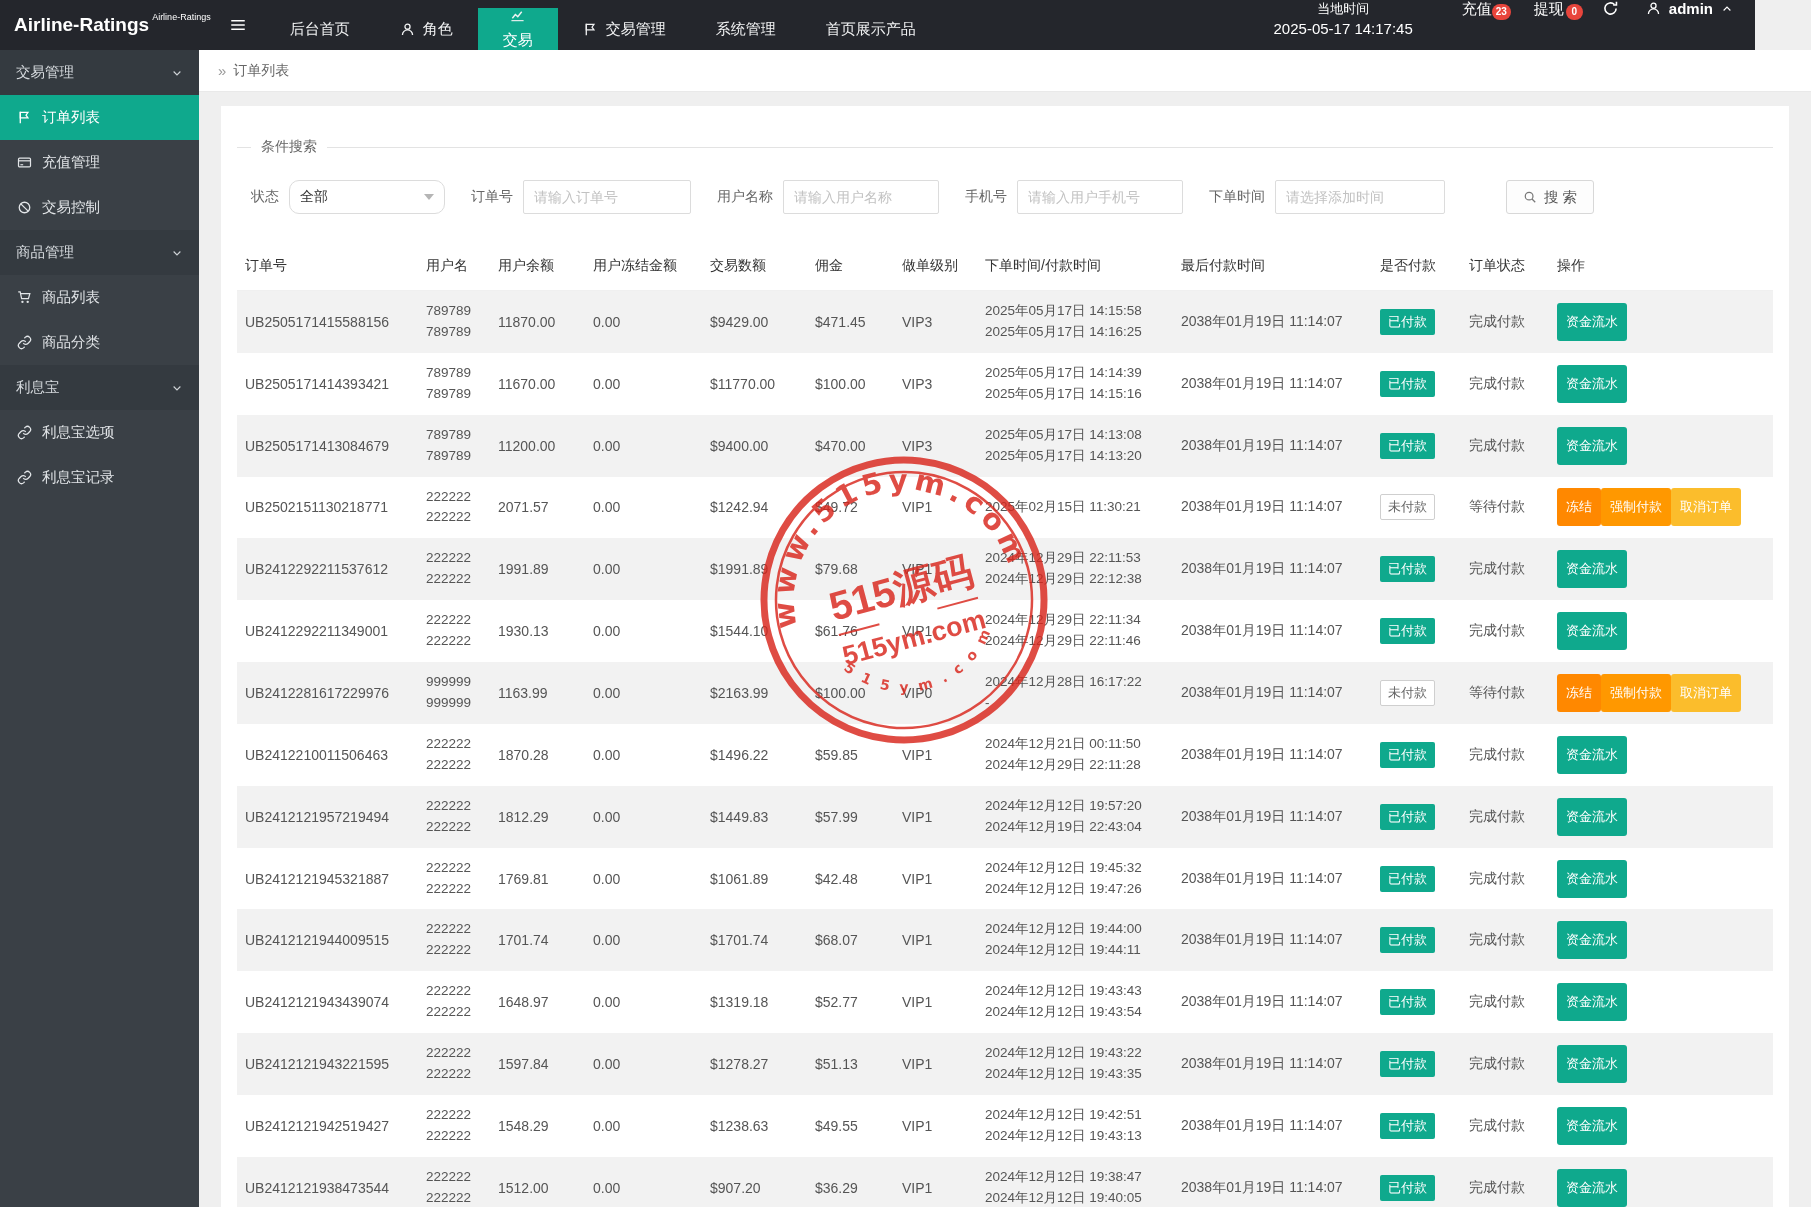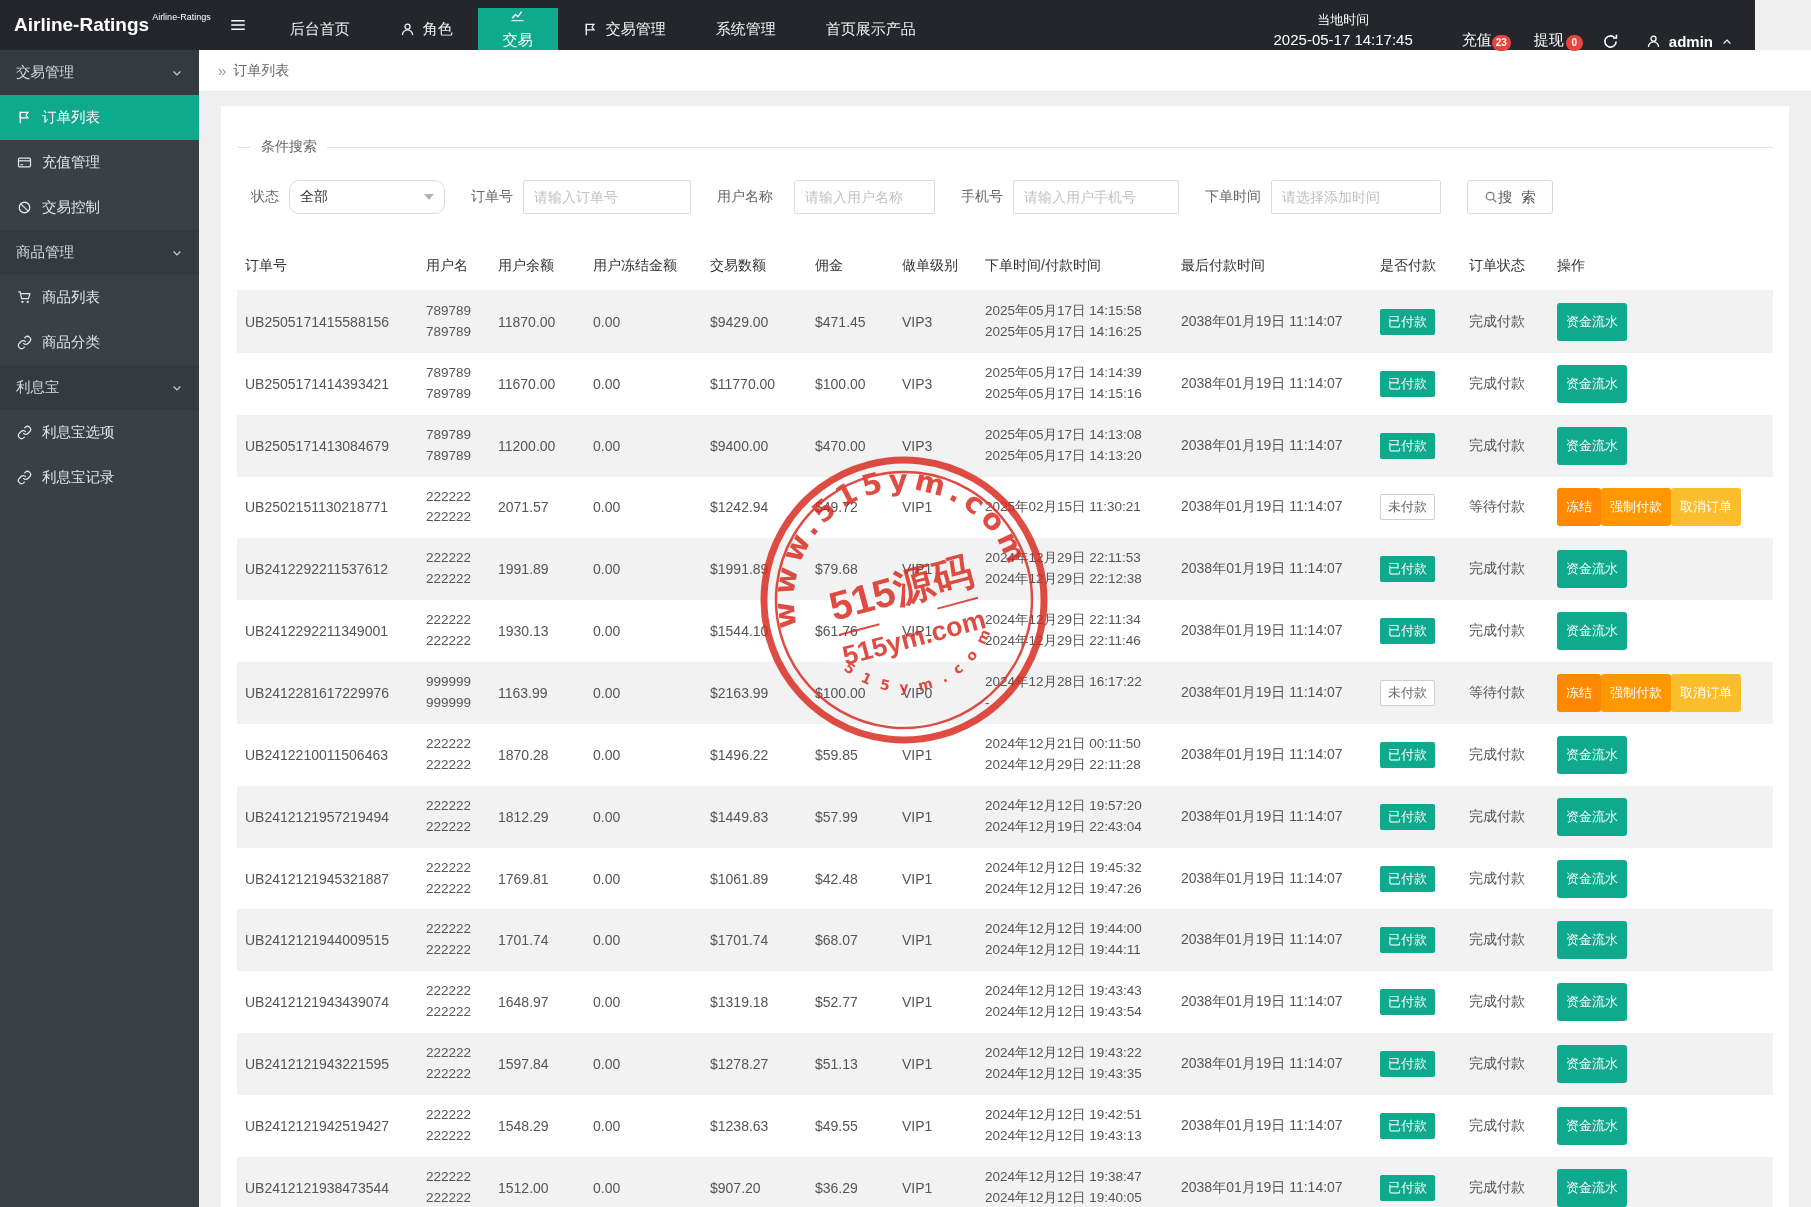--- a/index.html
+++ b/index.html
@@ -14,21 +14,21 @@
   
   .topbar{position:absolute;top:0;left:0;width:1755px;height:50px;background:#24262c;display:flex;align-items:stretch;color:#fff;z-index:30;}
   .brand{flex:0 0 199px;display:flex;align-items:center;padding-left:14px;}
   .brand-name{font-size:19px;font-weight:bold;white-space:nowrap;}
   .brand-sup{font-size:9px;margin-left:3px;transform:translateY(-8px);white-space:nowrap;}
   .hamburger{width:54px;display:flex;align-items:center;justify-content:center;cursor:pointer;color:#fff;}
   .topnav{display:flex;align-items:stretch;margin-top:8px;}
   .nav-item{display:flex;align-items:center;gap:8px;padding:0 25px;font-size:15px;color:#f1f2f3;cursor:pointer;white-space:nowrap;}
   .nav-item.active{background:#0fa98d;color:#fff;flex-direction:column;}
   .nav-ico{color:#f1f2f3;display:flex;}
-  .top-right{margin-left:auto;display:flex;align-items:flex-end;}
+  .top-right{margin-left:auto;display:flex;align-items:flex-start;}
   .time-block{display:flex;flex-direction:column;justify-content:center;text-align:center;padding:0 28px;line-height:1.4;}
   .time-label{font-size:13px;}
   .time-value{font-size:15px;}
   .top-link{position:relative;display:flex;align-items:center;font-size:15px;padding:0 21px;cursor:pointer;}
   .red-badge{position:absolute;top:4px;right:2px;min-width:17px;height:16px;line-height:16px;border-radius:9px;background:#e8453c;color:#fff;font-size:10px;text-align:center;padding:0 4px;font-weight:bold;}
   .icon-btn{display:flex;align-items:center;padding:0 17px;cursor:pointer;color:#fff;}
   .admin-block{display:flex;align-items:center;gap:8px;padding:0 22px 0 10px;font-size:15px;font-weight:bold;cursor:pointer;}
 
   
   .sidebar{position:absolute;top:50px;left:0;width:199px;height:1157px;background:#3a4046;z-index:20;}
@@ -49,22 +49,22 @@
   
   .search-fs{border:none;border-top:1px solid #e3e3e3;margin:14px 0 0 0;padding:0 0 14px 0;}
   .search-fs legend{font-size:14px;color:#666;padding:0 10px;margin-left:14px;}
   .filters{display:flex;align-items:center;gap:26px;margin:24px 0 2px 14px;}
   .filter{display:flex;align-items:center;}
   .f-label{font-size:14px;color:#666;margin-right:10px;white-space:nowrap;}
   .select{width:156px;height:34px;border:1px solid #dcdcdc;border-radius:10px;background:#fff;display:flex;align-items:center;justify-content:space-between;padding:0 10px;font-size:14px;color:#333;cursor:pointer;}
   .sel-caret{width:0;height:0;border-left:5px solid transparent;border-right:5px solid transparent;border-top:6px solid #b5b5b5;}
   .f-input{height:34px;border:1px solid #dcdcdc;border-radius:2px;padding:0 10px;font-size:14px;color:#333;outline:none;font-family:inherit;}
   .f-input::placeholder{color:#c2c2c2;}
-  .w-order{width:168px;}.w-user{width:141px;margin-left:11px;}.w-phone{width:166px;}.w-time{width:170px;}
-  .search-btn{height:34px;display:flex;align-items:center;padding:0 16px;background:#fdfdfd;border:1px solid #d8d8d8;border-radius:3px;font-size:14.5px;color:#555;cursor:pointer;font-family:Liberation Mono, monospace;}
+  .w-order{width:168px;}.w-user{width:156px;}.w-phone{width:166px;}.w-time{width:170px;}
+  .search-btn{height:34px;display:flex;align-items:center;gap:7px;padding:0 16px;background:#fdfdfd;border:1px solid #d8d8d8;border-radius:3px;font-size:14.5px;color:#555;cursor:pointer;font-family:Liberation Sans, sans-serif;margin-left:35px;}
 
   
   .orders-table{width:100%;border-collapse:collapse;margin-top:12px;font-size:14px;color:#555;table-layout:fixed;}
   .orders-table thead th{text-align:left;font-weight:normal;color:#333;padding:15px 8px;font-size:14px;white-space:nowrap;border-bottom:1px solid #f0f0f0;}
   .orders-table tbody td{padding:10px 8px;vertical-align:middle;overflow:hidden;}
   .orders-table tbody tr:nth-child(odd){background:#f2f2f2;}
   .orders-table tbody tr:nth-child(even){background:#fff;}
   .c-user div,.c-times div{line-height:1.55;font-size:13.5px;white-space:nowrap;}
   .c-order{white-space:nowrap;}
   .badge{display:inline-block;font-size:13px;border-radius:2px;white-space:nowrap;}

